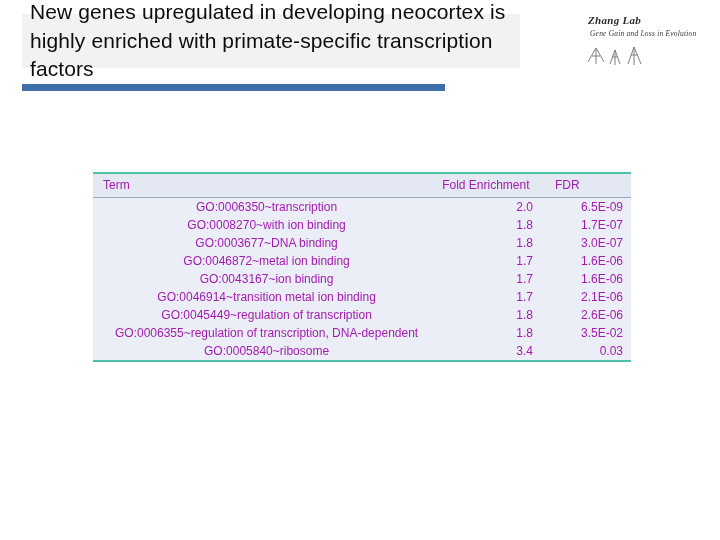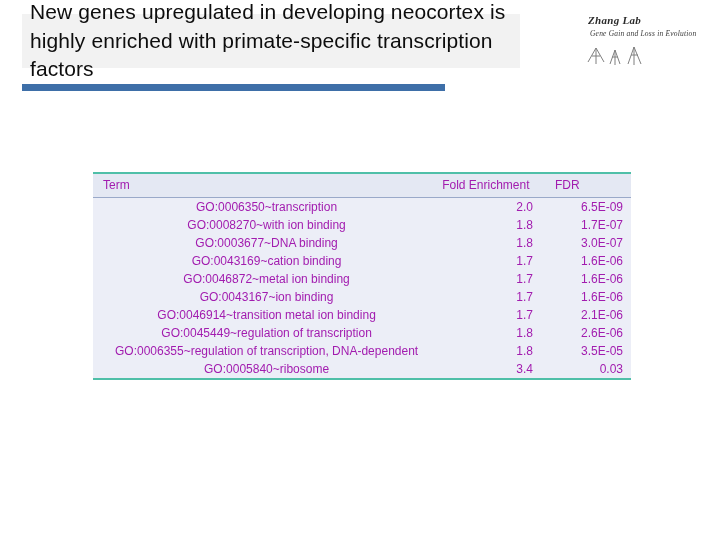--- a/index.html
+++ b/index.html
@@ -167,25 +167,20 @@
           <td class="c-term">GO:0008270~with ion binding</td>
           <td class="c-fe">1.8</td>
           <td class="c-fdr">1.7E-07</td>
         </tr>
         <tr>
           <td class="c-term">GO:0003677~DNA binding</td>
           <td class="c-fe">1.8</td>
           <td class="c-fdr">3.0E-07</td>
         </tr>
         <tr>
-          <td class="c-term">GO:0043169~cation binding</td>
-          <td class="c-fe">1.7</td>
-          <td class="c-fdr">1.6E-06</td>
-        </tr>
-        <tr>
           <td class="c-term">GO:0046872~metal ion binding</td>
           <td class="c-fe">1.7</td>
           <td class="c-fdr">1.6E-06</td>
         </tr>
         <tr>
           <td class="c-term">GO:0043167~ion binding</td>
           <td class="c-fe">1.7</td>
           <td class="c-fdr">1.6E-06</td>
         </tr>
         <tr>
@@ -194,21 +189,21 @@
           <td class="c-fdr">2.1E-06</td>
         </tr>
         <tr>
           <td class="c-term">GO:0045449~regulation of transcription</td>
           <td class="c-fe">1.8</td>
           <td class="c-fdr">2.6E-06</td>
         </tr>
         <tr>
           <td class="c-term">GO:0006355~regulation of transcription, DNA-dependent</td>
           <td class="c-fe">1.8</td>
-          <td class="c-fdr">3.5E-05</td>
+          <td class="c-fdr">3.5E-02</td>
         </tr>
         <tr>
           <td class="c-term">GO:0005840~ribosome</td>
           <td class="c-fe">3.4</td>
           <td class="c-fdr">0.03</td>
         </tr>
       </tbody>
   </table>
 </div>
 

